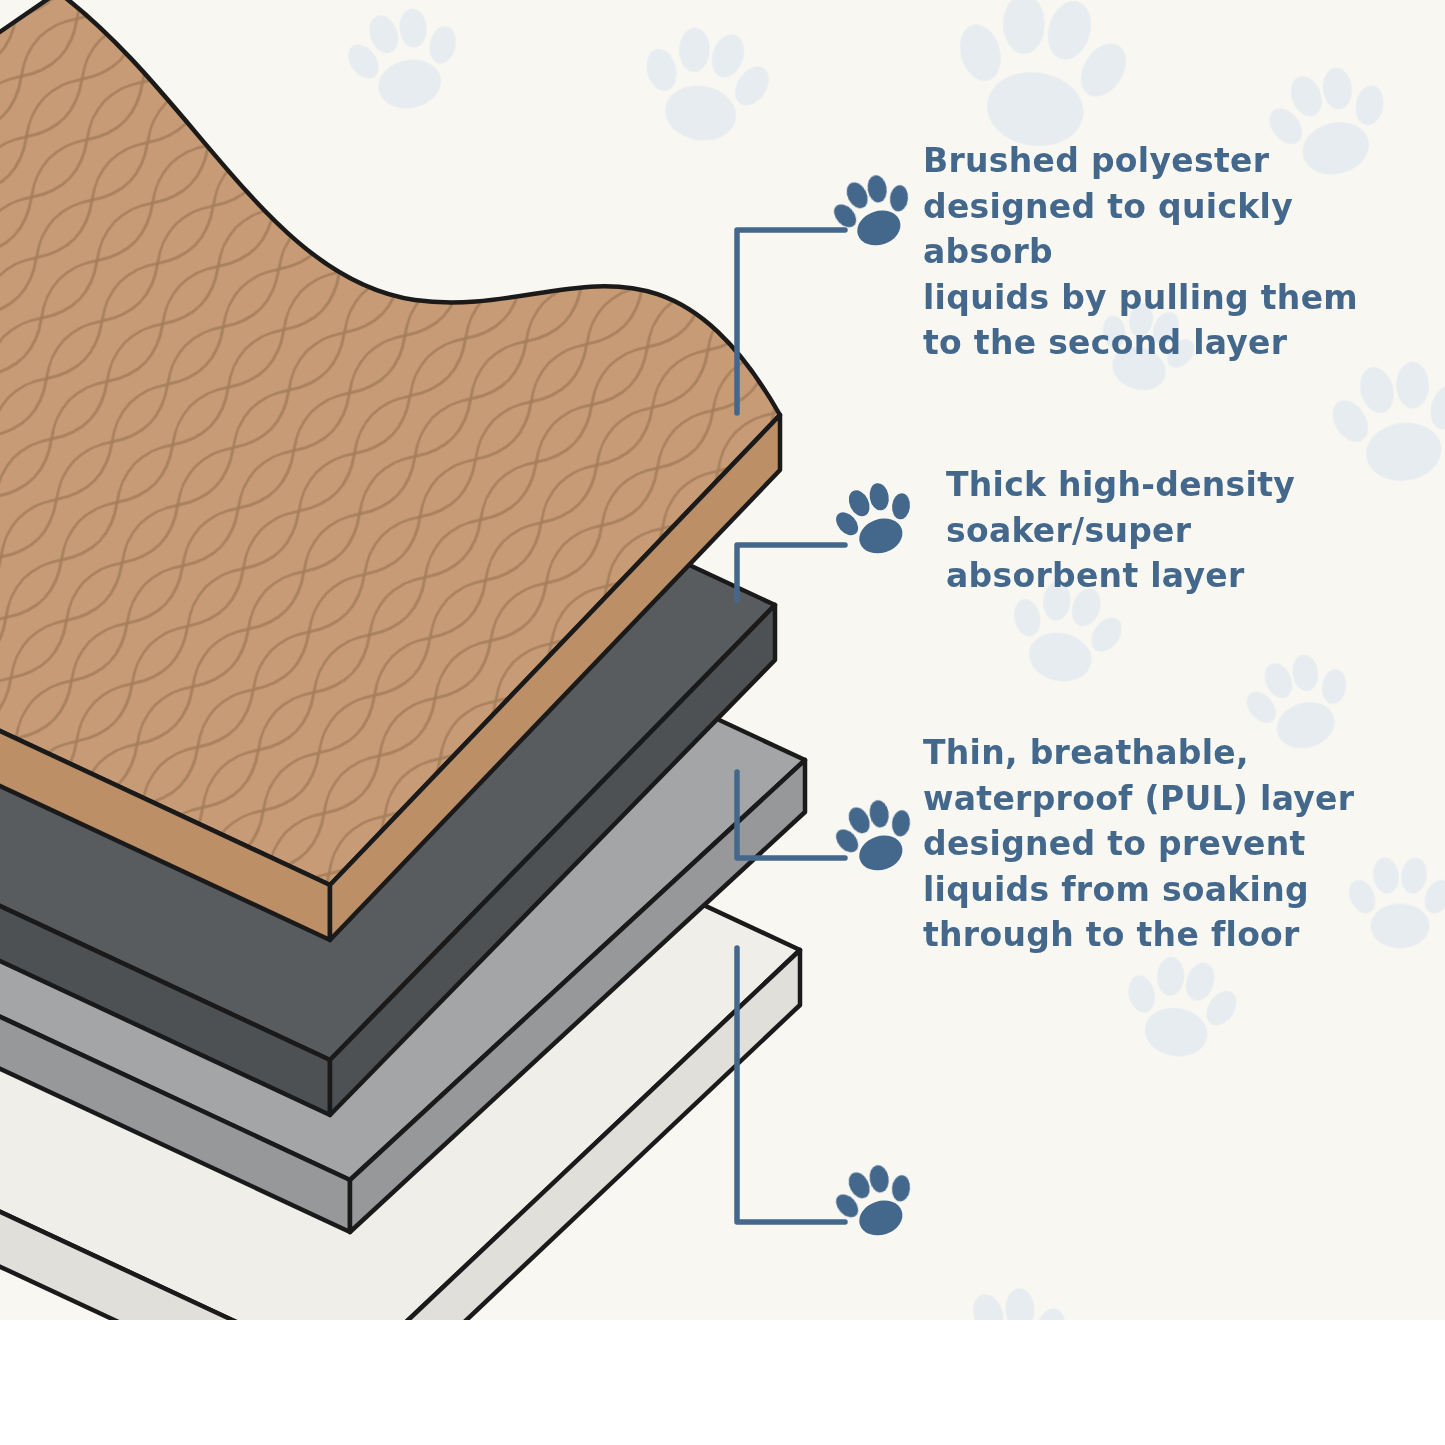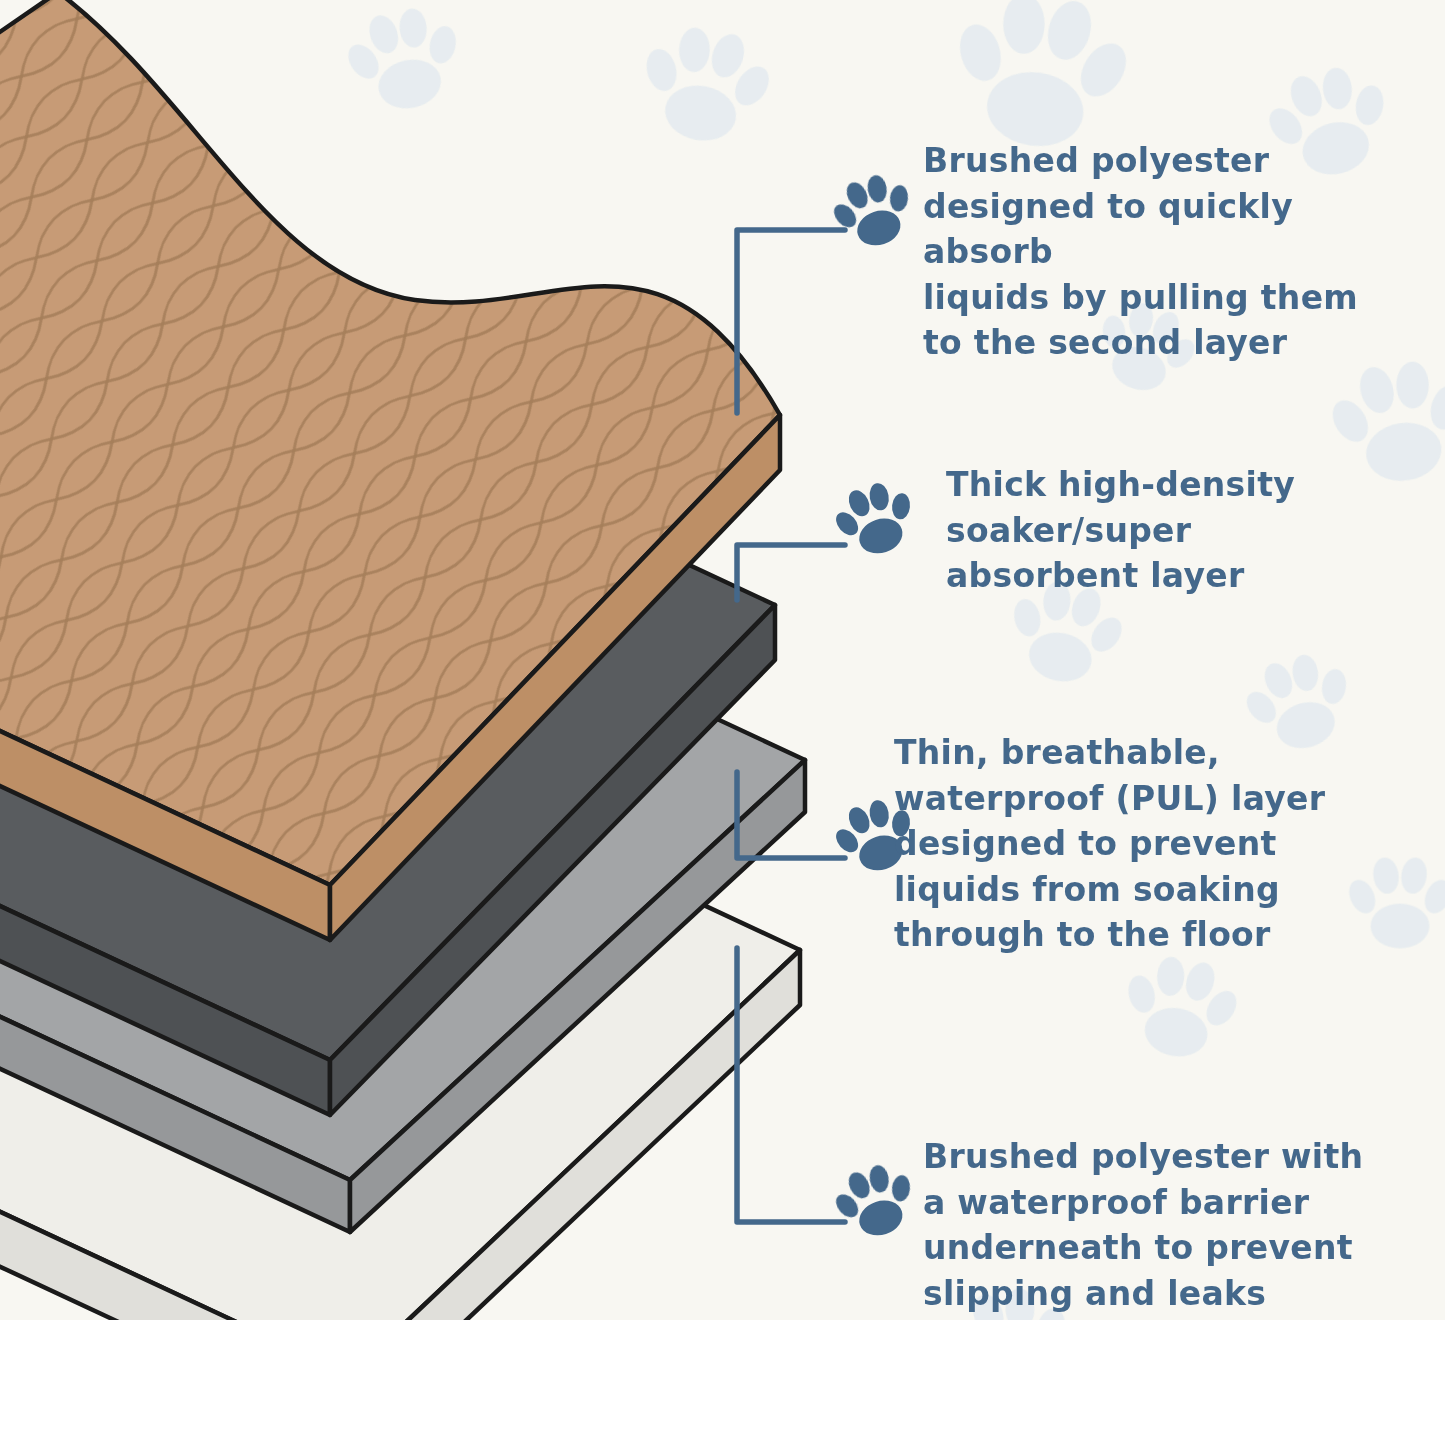--- a/index.html
+++ b/index.html
@@ -16,21 +16,21 @@
     color:#44688b;
     font-weight:bold;
     font-size:33px;
     line-height:1.38;
     letter-spacing:.3px;
     white-space:pre-line;
     width:510px;
   }
   .callout-1{left:923px;top:138px;}
   .callout-2{left:923px;top:462px;margin-left:23px;}
-  .callout-3{left:894px;top:730px;}
+  .callout-3{left:923px;top:730px;}
   .callout-4{left:923px;top:1134px;}
 </style>
 </head>
 <body>
 
 <div class="canvas">
 
   <svg class="art" width="1445" height="1445" viewBox="0 0 1445 1445">
     <defs>
       <g id="paw">
@@ -109,18 +109,14 @@
 liquids by pulling them
 to the second layer</div>
   <div class="callout callout-2">Thick high-density
 soaker/super
 absorbent layer</div>
   <div class="callout callout-3">Thin, breathable,
 waterproof (PUL) layer
 designed to prevent
 liquids from soaking
 through to the floor</div>
-  <div class="callout callout-4">Brushed polyester with
-a waterproof barrier
-underneath to prevent
-slipping and leaks</div>
 
 </div>
 
 </body></html>

